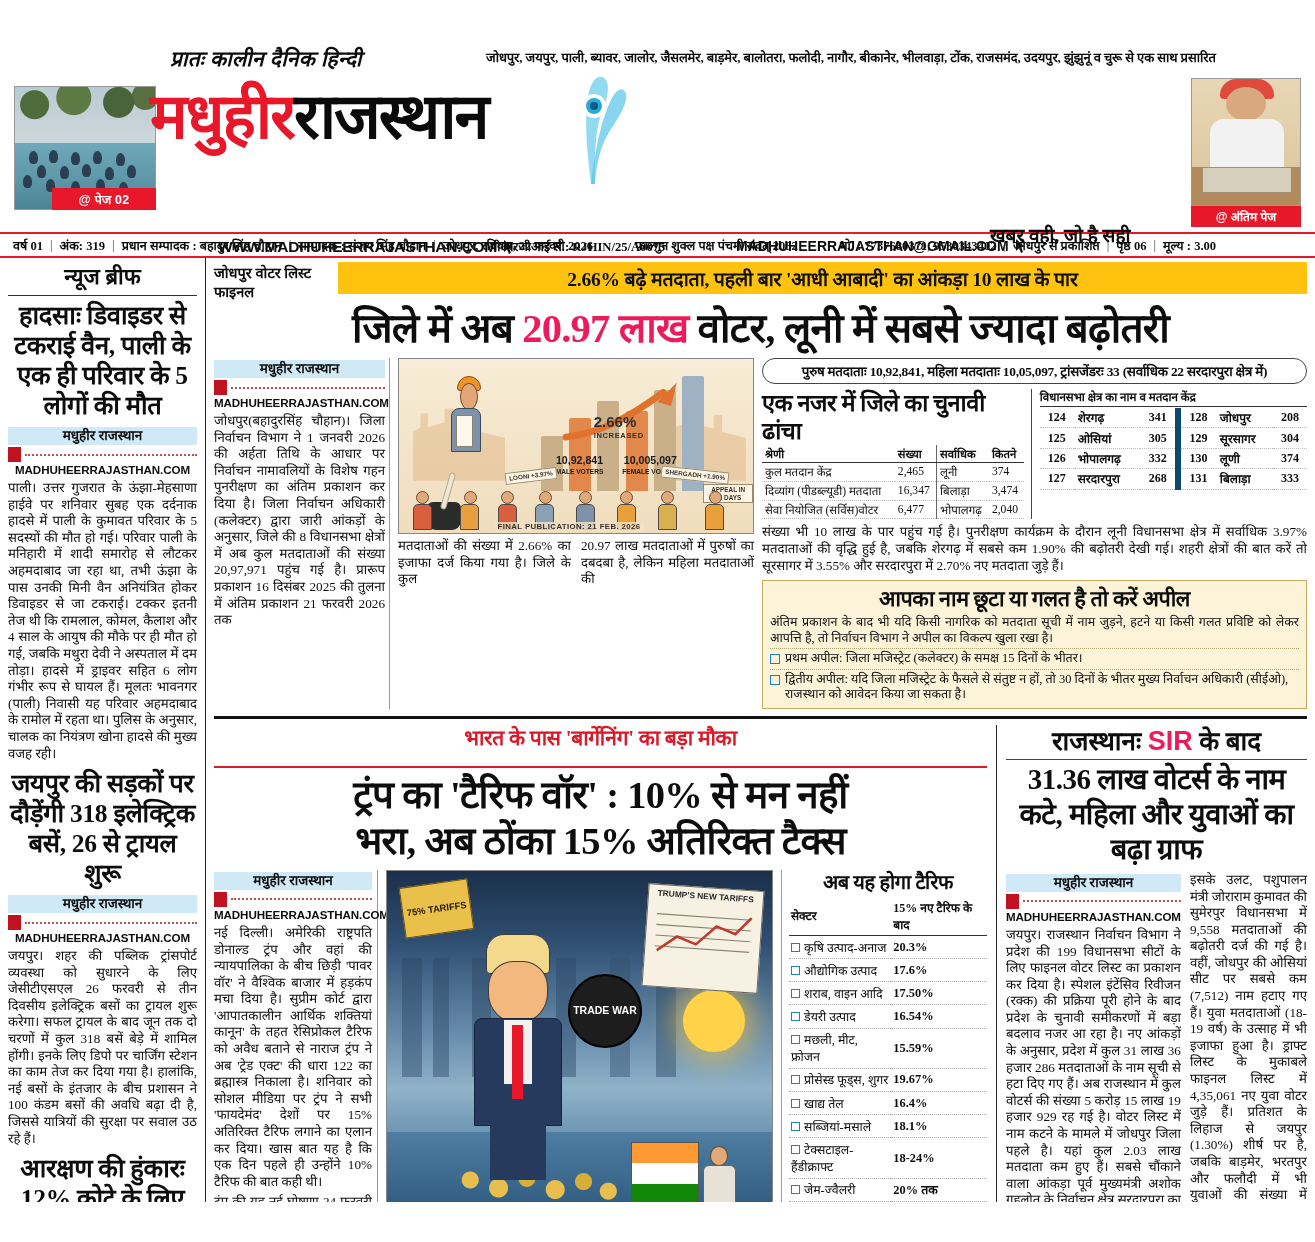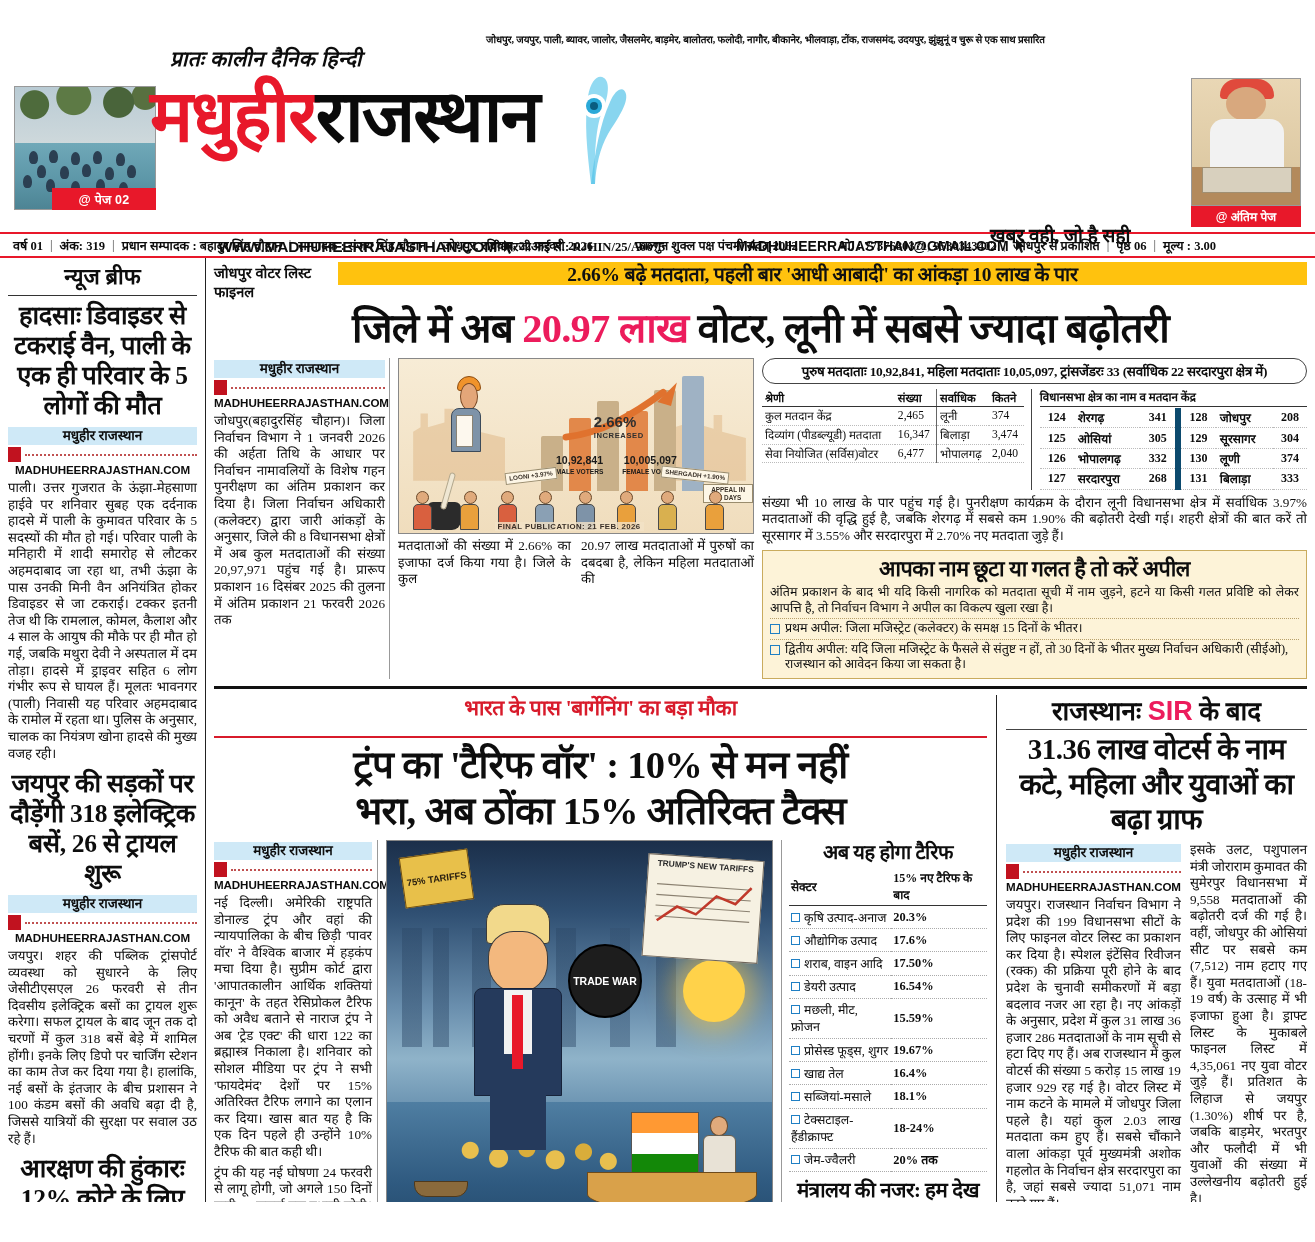--- a/index.html
+++ b/index.html
@@ -42,27 +42,27 @@
     position: absolute; left: 52px; top: 188px; width: 104px; height: 22px;
     background: #e8182a; color: #fff; font-size: 12.5px; font-weight: bold;
     display: flex; align-items: center; justify-content: center;
     font-family: "Liberation Sans", sans-serif; letter-spacing:.2px;
   }
   .mh-tagline-top {
     position: absolute; left: 170px; top: 44px; font-size: 21px; font-weight: bold;
     font-style: italic; letter-spacing: .4px;
   }
   .mh-cities {
-    position: absolute; left: 486px; top: 32px; width: 820px;
-    font-size: 10px; font-weight: bold; text-align: left; letter-spacing: -.1px;
+    position: absolute; left: 486px; top: 48px; width: 820px;
+    font-size: 13px; font-weight: bold; text-align: left; letter-spacing: -.1px;
     white-space: nowrap;
   }
   .mh-title-wrap { position:absolute; left:150px; top:58px; width:1010px; height:125px; }
   .mh-title {
-    font-size: 72px; font-weight: bold; line-height: 118px; white-space: nowrap;
+    font-size: 63px; font-weight: bold; line-height: 118px; white-space: nowrap;
     font-family: "Liberation Serif", serif; letter-spacing: -2px;
   }
   .mh-title .red { color: #e8182a; }
   .mh-title .blk { color: #0a0a0a; }
   .mh-feather {
     position:absolute; left:404px; top:14px; width:74px; height:116px; pointer-events:none;
   }
   .mh-url {
     position: absolute; left: 218px; top: 238px; font-size: 15.5px; font-weight: bold;
     font-family: "Liberation Sans", sans-serif; letter-spacing: -.2px;
@@ -139,21 +139,21 @@
   }
 
   
   .lead-top { display: flex; align-items: stretch; gap: 6px; margin-bottom: 2px; }
   .kicker-box {
     width: 118px; font-size: 14.6px; font-weight: bold; line-height: 19px;
     text-align: left; padding-top: 2px;
   }
   .yellow-strip {
     flex: 1; background: #ffc20e; color: #111; font-size: 19.5px; font-weight: bold;
-    display:flex; align-items:center; justify-content:center; height: 23px;
+    display:flex; align-items:center; justify-content:center; height: 32px;
     letter-spacing: -.2px;
   }
   .lead-head {
     font-size: 40.5px; font-weight: bold; line-height: 48px; text-align: center;
     letter-spacing: -.8px; margin: 3px 0 5px 0; white-space: nowrap;
   }
   .lead-head .pink { color: #ec1c5c; }
 
   .lead-grid { display: grid; grid-template-columns: 176px 356px 1fr; gap: 8px; }
   .lead-c1 { padding-right: 4px; border-right: 1px solid #999; }
@@ -562,20 +562,21 @@
             <div class="body-text">मतदाताओं की संख्या में 2.66% का इजाफा दर्ज किया गया है। जिले के कुल</div>
             <div class="body-text">20.97 लाख मतदाताओं में पुरुषों का दबदबा है, लेकिन महिला मतदाताओं की</div>
           </div>
         </div>
 
         <div class="lead-c3">
           <div class="stat-pill">पुरुष मतदाताः 10,92,841, महिला मतदाताः 10,05,097, ट्रांसजेंडरः 33 (सर्वाधिक 22 सरदारपुरा क्षेत्र में)</div>
 
           <div class="tbl-split">
             <div class="tbl-left">
+              <div class="tbl-head-big">एक नजर में जिले का चुनावी ढांचा</div>
               <table class="data">
                 <thead>
                     <tr>
                   <th>श्रेणी</th>
                   <th>संख्या</th>
                   <th class="vl">सर्वाधिक</th>
                   <th>कितने</th>
                 </tr>
                   </thead>
                 <tbody>

